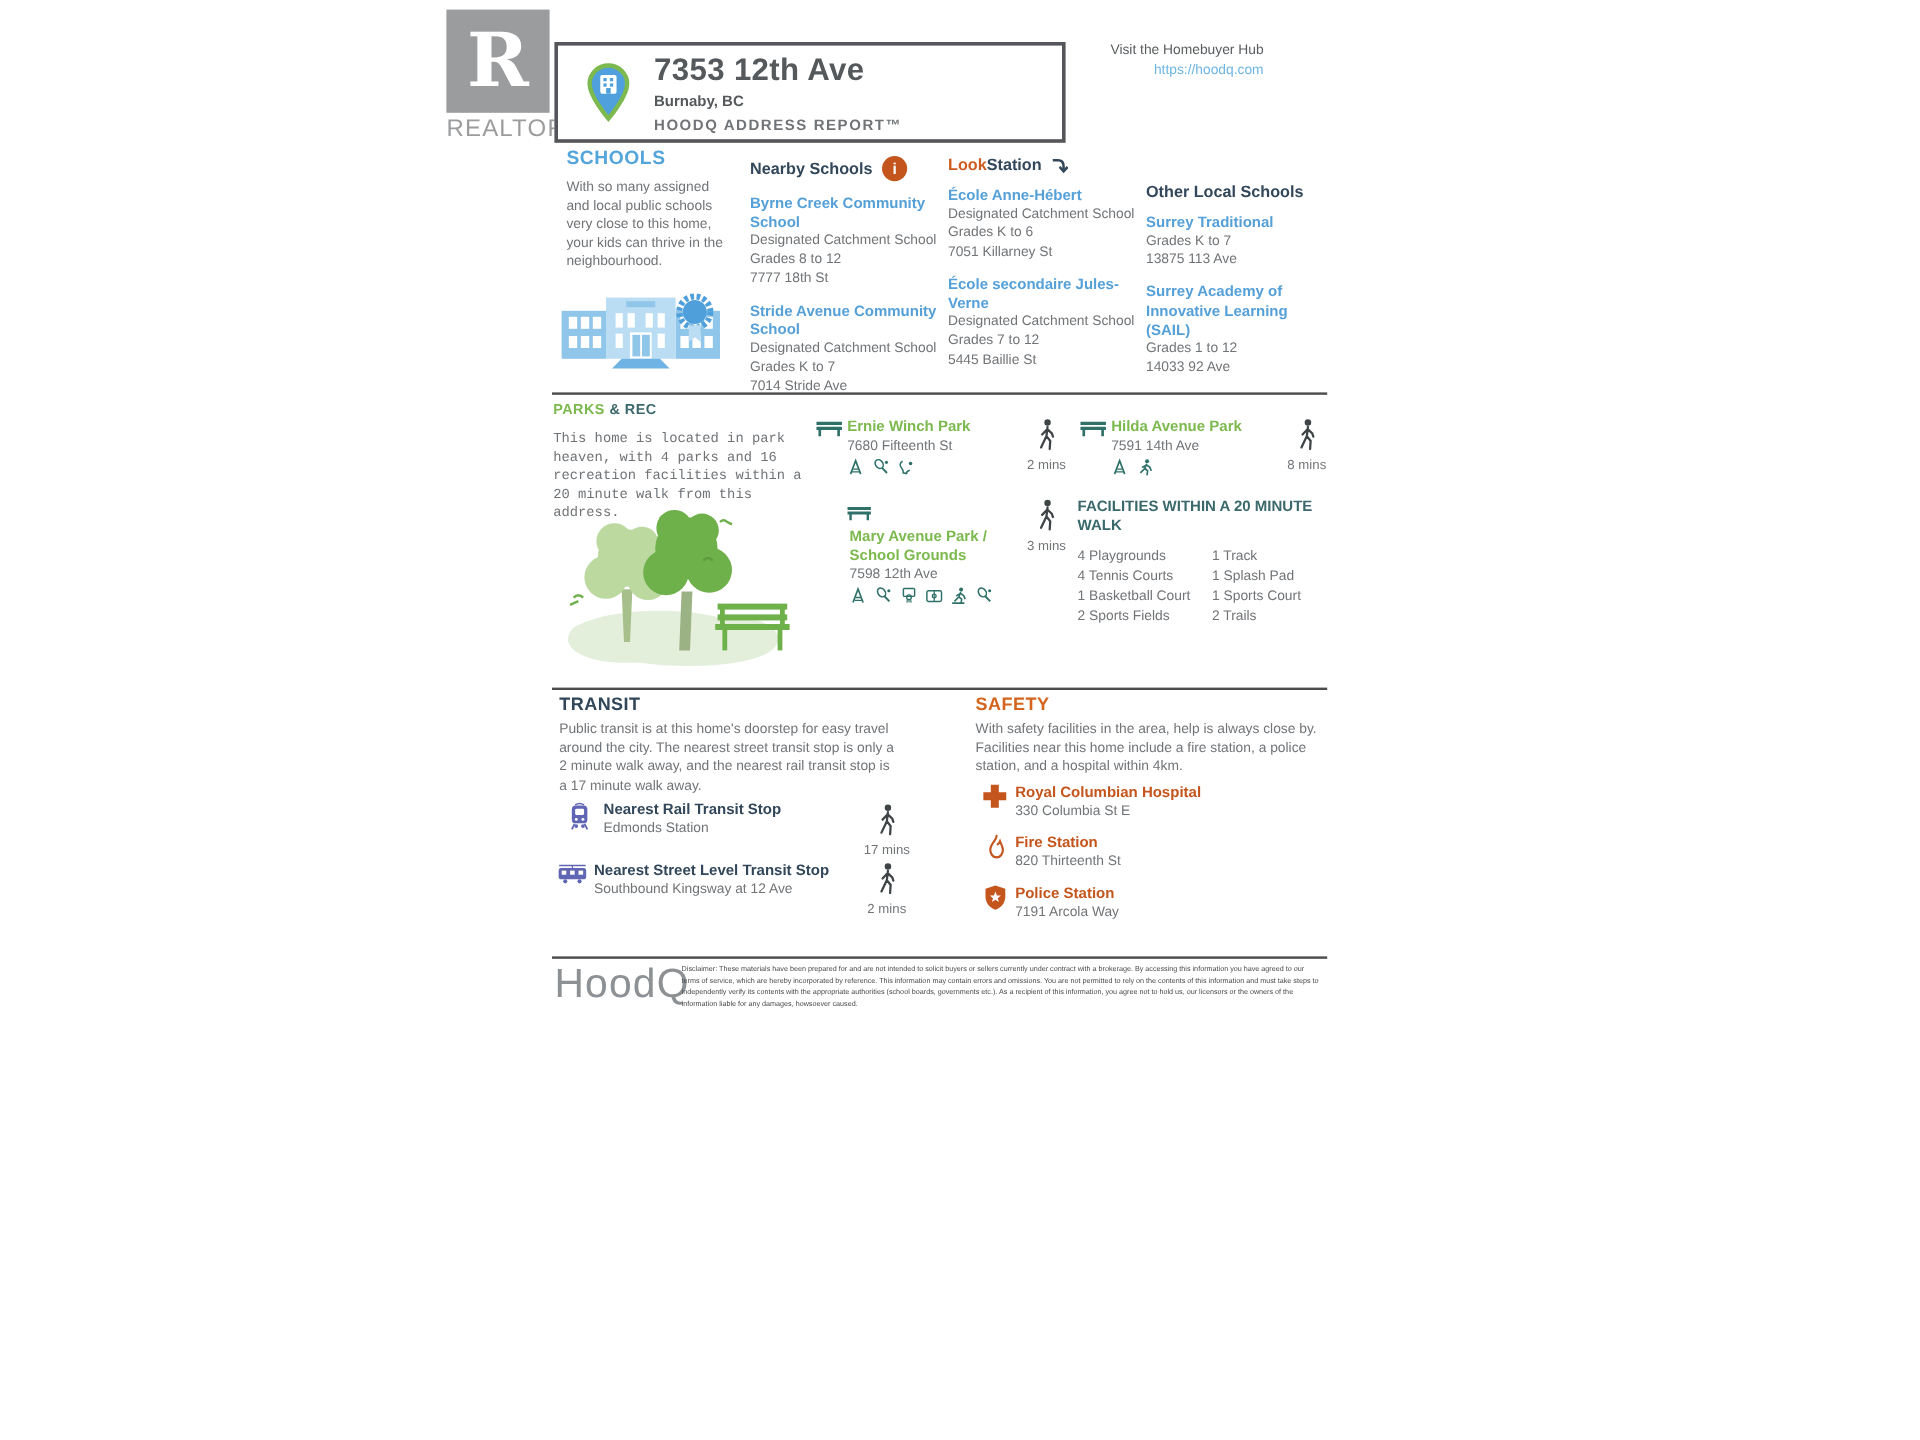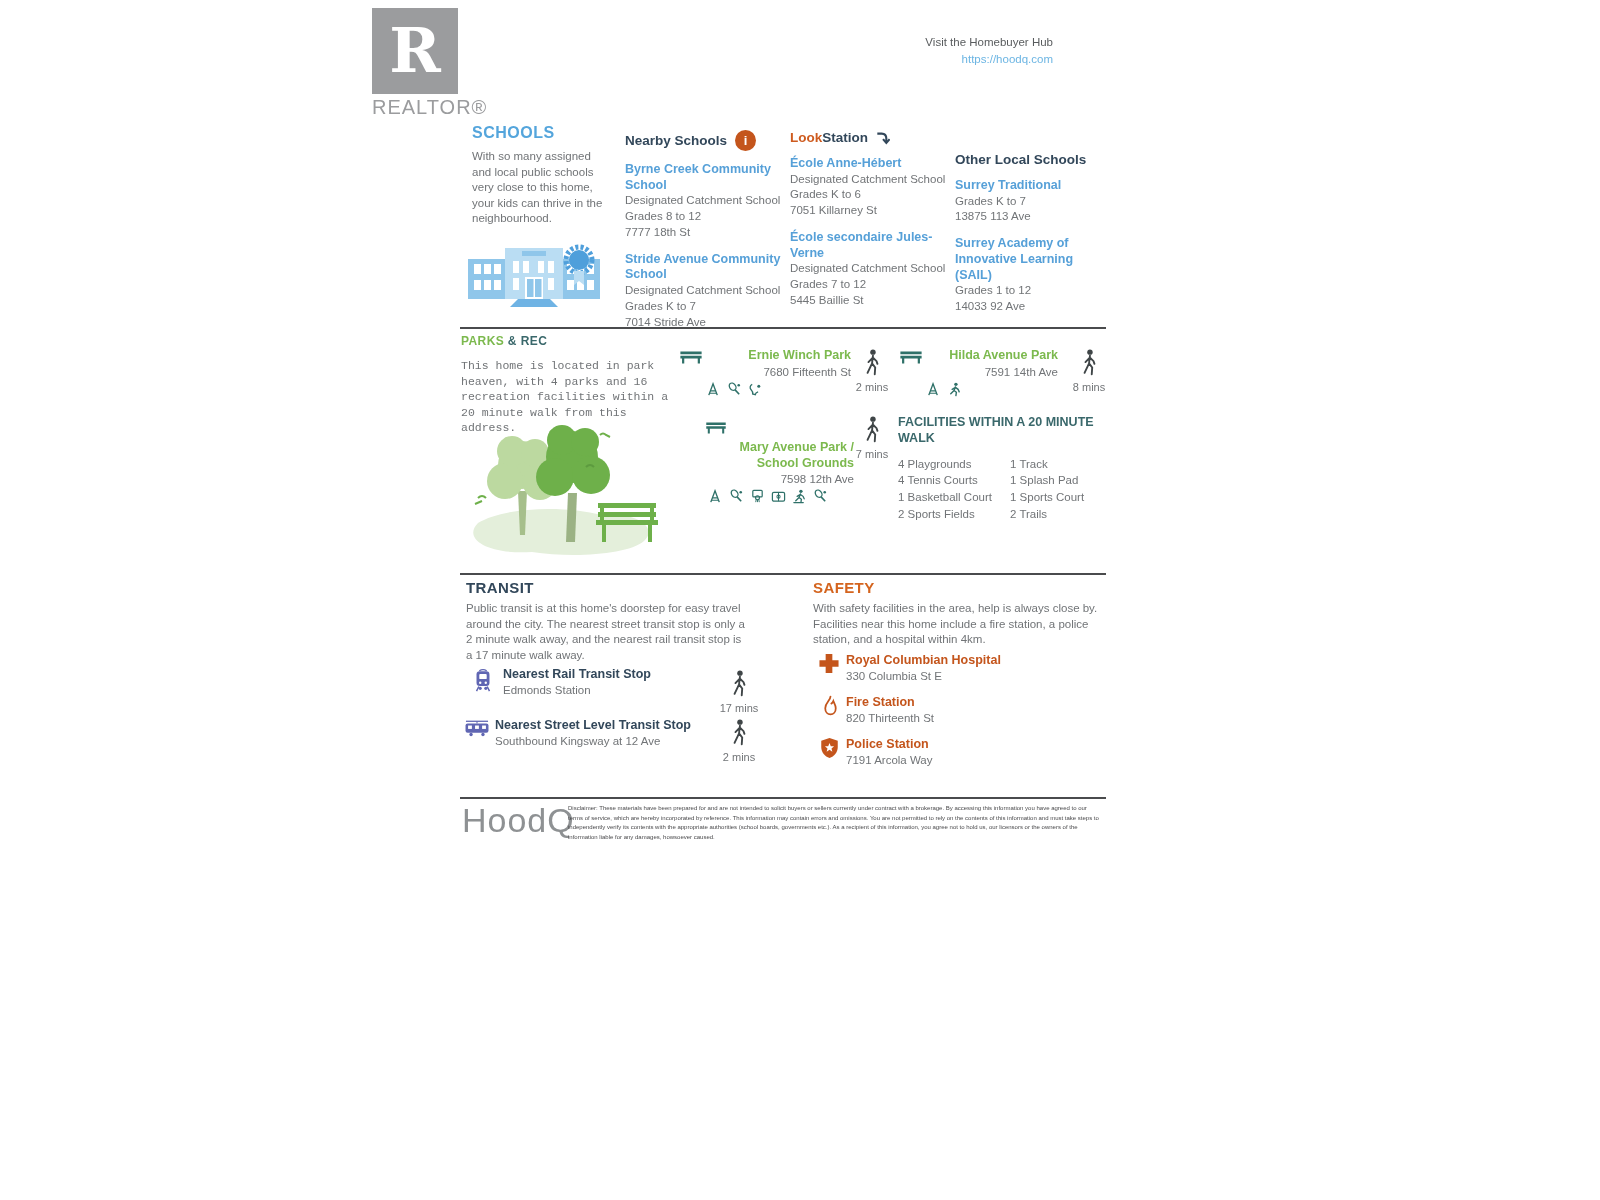--- a/index.html
+++ b/index.html
@@ -32,21 +32,21 @@
   .school { margin-top:11px; }
   .school-name { font-size:12.5px; font-weight:bold; color:#56A0D8; line-height:1.25; cursor:pointer; }
   .school-line { font-size:11.5px; color:#717477; line-height:1.38; }
   .school .school-line:first-of-type { margin-top:3px; }
   .look-orange { color:#CE5B1F; }
   .look-navy { color:#32475A; }
 
   
   .parks-title { left:461px; top:334px; font-size:12px; font-weight:bold; letter-spacing:0.4px; }
   .parks-intro { left:461px; top:358px; width:220px;font-family:Liberation Mono, monospace; }
-  .park { display:flex;text-align:right; }
+  .park { display:flex; }
   .bench-ic { flex:0 0 24px; margin-top:2px; }
   .park-content { margin-left:3px; }
   .park-name { font-size:12.5px; font-weight:bold; color:#7CB94E; line-height:1.25; cursor:pointer; }
   .park-addr { font-size:11.5px; color:#717477; margin-top:2px; }
   .park-icons { display:flex; gap:6px; margin-top:4px; }
   .walkgrp { text-align:center; width:46px; }
   .walk-label { font-size:11px; color:#717477; margin-top:1px; }
   .fac-title { font-size:12.5px; font-weight:bold; color:#3A686B; line-height:1.3; }
   .fac-cols { display:flex; margin-top:9px; }
   .fac-col { font-size:11.5px; color:#717477; line-height:1.45; }
@@ -73,20 +73,36 @@
 
 <div id="page">
 
   <div class="abs" style="left:372px; top:8px;">
     <div class="logo-block">
       <span class="logo-r">R</span>
     </div>
     <div class="logo-caption">REALTOR®</div>
   </div>
 
+  <div class="abs address-box">
+    <svg width="40" height="50" viewBox="0 0 38 48">
+      <path d="M19 2.5 C10.7 2.5 4 9 4 17 C4 27.5 19 45 19 45 C19 45 34 27.5 34 17 C34 9 27.3 2.5 19 2.5 Z" fill="#4FA0DC" stroke="#7CB94E" stroke-width="3.5"></path>
+      <rect x="12.5" y="10" width="13" height="15" rx="1.5" fill="#fff"></rect>
+      <rect x="15" y="12.5" width="2.6" height="2.6" fill="#4FA0DC"></rect>
+        <rect x="20.2" y="12.5" width="2.6" height="2.6" fill="#4FA0DC"></rect>
+      <rect x="15" y="16.8" width="2.6" height="2.6" fill="#4FA0DC"></rect>
+        <rect x="20.2" y="16.8" width="2.6" height="2.6" fill="#4FA0DC"></rect>
+      <rect x="17.2" y="20.5" width="3.6" height="4.5" fill="#4FA0DC"></rect>
+    </svg>
+    <div class="addr-text">
+      <div class="addr-title">7353 12th Ave</div>
+      <div class="addr-city">Burnaby, BC</div>
+      <div class="addr-report">HOODQ ADDRESS REPORT™</div>
+    </div>
+  </div>
 
   <div class="abs hub">
     <div class="hub-label">Visit the Homebuyer Hub</div>
     <span class="hub-link">https://hoodq.com</span>
   </div>
 
   <div class="abs schools-title">SCHOOLS</div>
   <div class="abs schools-intro body-txt">With so many assigned and local public schools very close to this home, your kids can thrive in the neighbourhood.</div>
 
   <div class="abs" style="left:466px; top:233px;">
@@ -310,21 +326,21 @@
             <circle cx="12.5" cy="3.5" r="1.4" fill="#2F7169"></circle>
           </svg>
       </div>
     </div>
   </div>
   <div class="abs walkgrp" style="left:849px; top:416px;">
     <svg width="19" height="27" viewBox="0 0 20 30">
         <circle cx="10.5" cy="3.5" r="3" fill="#3F4547"></circle>
         <path d="M10.5 7.5 L9.5 16 M10.3 9.5 L5.5 14.5 M10.3 9.5 L14.5 13.5 L15.5 16.5 M9.5 16 L4.5 26.5 M9.5 16 L13 20.5 L12.5 28" stroke="#3F4547" stroke-width="2.1" fill="none" stroke-linecap="round"></path>
       </svg>
-    <div class="walk-label">7 mins</div>
+    <div class="walk-label">3 mins</div>
   </div>
 
   <div class="abs" style="left:898px; top:414px; width:212px;">
     <div class="fac-title">FACILITIES WITHIN A 20 MINUTE WALK</div>
     <div class="fac-cols">
       <div class="fac-col left">
         <div>4 Playgrounds</div>
         <div>4 Tennis Courts</div>
         <div>1 Basketball Court</div>
         <div>2 Sports Fields</div>

